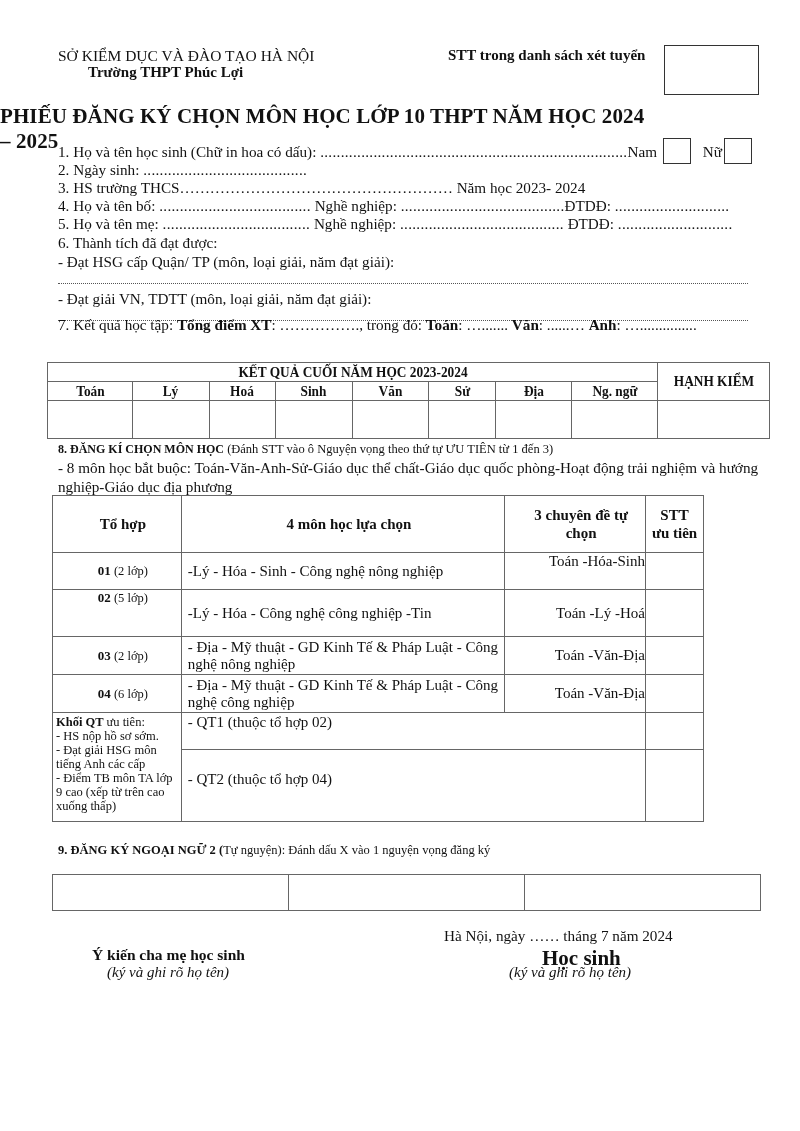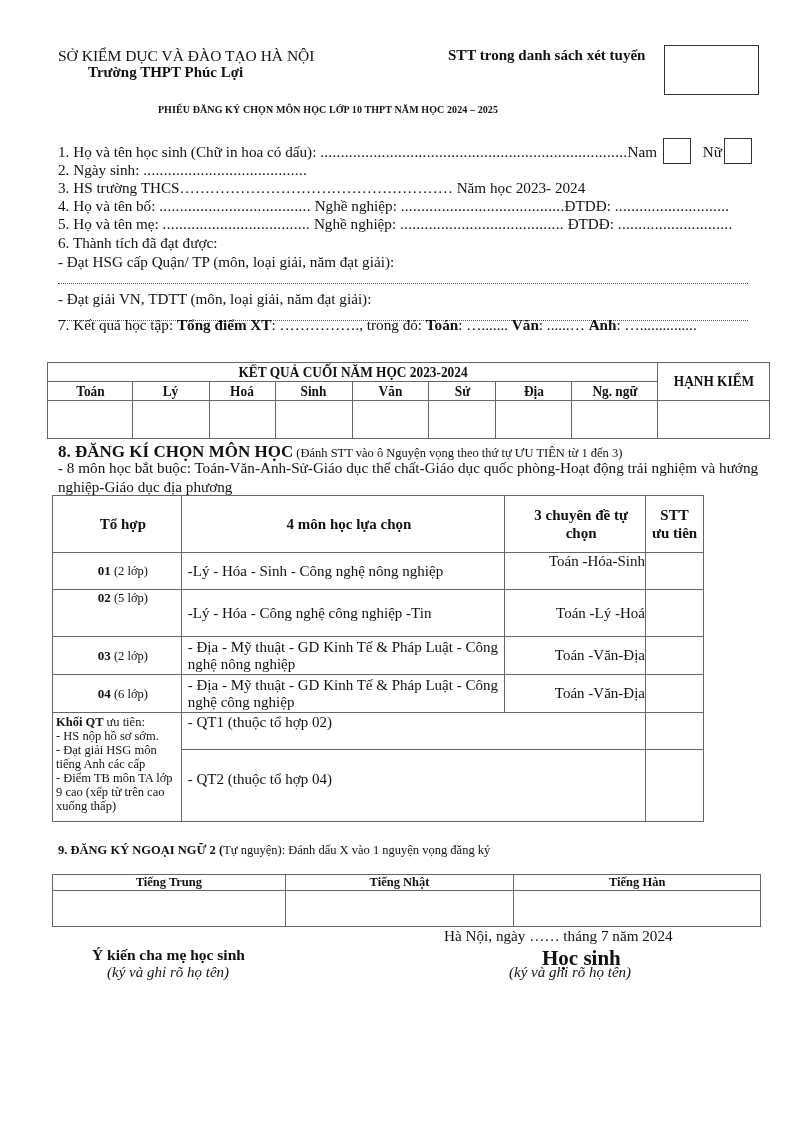--- a/index.html
+++ b/index.html
@@ -12,38 +12,38 @@
   }
   .abs { position: absolute; }
   .b { font-weight: bold; }
   .i { }
 
   
   #hdr-dept { left: 58px; top: 47px; font-size: 15.5px; }
   #hdr-school { left: 88px; top: 64px; font-size: 15px; font-weight: bold; }
   #hdr-stt { left: 448px; top: 47px; font-size: 15px; font-weight: bold; }
   #stt-box { left: 664px; top: 45px; width: 95px; height: 50px; border: 1px solid #333; }
-  #form-title { left: 0; width: 656px; top: 104px; text-align: center; font-size: 10px; font-weight: bold; letter-spacing: 0.1px; }
+  #form-title { left: 0; width: 656px; top: 104px; text-align: left; font-size: 21px; font-weight: bold; letter-spacing: 0.1px; }
 
   .line { position: absolute; left: 58px; font-size: 15.2px; white-space: nowrap; line-height: 18px; }
   .dots { letter-spacing: 0.3px; }
   .gbox { display: inline-block; width: 28px; height: 26px; border: 1px solid #333; vertical-align: middle; margin: -6px 0 0 6px; }
 
   .dotline { position: absolute; left: 58px; width: 690px; border-bottom: 1.5px dotted #555; }
 
   
   table { border-collapse: collapse; position: absolute; }
   td, th { border: 1px solid #666; font-weight: normal; }
 
   #results-table { left: 47px; top: 362px; width: 723px; font-size: 14.5px; }
   #results-table .hd { font-weight: bold; text-align: center; font-family: "Liberation Serif", serif; transform: scaleX(0.92); }
   #results-table td { text-align: center; }
 
   #sec8-title { left: 58px; top: 442px; font-size: 12.5px; }
-  #sec8-title .b { font-size: 17px; }
+  #sec8-title .b { font-size: 12px; }
   #sec8-req { left: 58px; top: 458px; font-size: 15.2px; line-height: 19px; width: 720px; }
 
   #choice-table { left: 52px; top: 495px; width: 652px; font-size: 15px; }
   #choice-table td { vertical-align: middle; padding-left: 12px; }
   #choice-table .th { font-weight: bold; text-align: center; }
   #choice-table .combo { text-align: center; font-size: 12.5px; }
   #choice-table .combo .b { font-size: 13px; }
   #choice-table .subj { padding-left: 6px; line-height: 17px; }
   #choice-table .topic { text-align: right; }
   #choice-table .qtnote { font-size: 12.5px; line-height: 14px; padding: 2px 3px; vertical-align: top; }
@@ -181,25 +181,20 @@
     <td></td>
   </tr>
 </tbody>
   </table>
 
 <div class="abs" id="sec9-title">
   <span class="b">9. ĐĂNG KÝ NGOẠI NGỮ 2 (</span><span>Tự nguyện): Đánh dấu X vào 1 nguyện vọng đăng ký</span>
 </div>
 <table id="lang-table">
   <tbody>
-      <tr>
-    <td class="th" style="width:233px">Tiếng Trung</td>
-    <td class="th" style="width:229px">Tiếng Nhật</td>
-    <td class="th" style="width:247px">Tiếng Hàn</td>
-  </tr>
   <tr>
     <td class="cell"></td>
     <td class="cell"></td>
     <td class="cell"></td>
   </tr>
 </tbody>
   </table>
 
 <div class="abs" id="date-line">Hà Nội, ngày …… tháng  7 năm 2024</div>
 <div class="abs" id="sig-parent">Ý kiến cha mẹ học sinh</div>

